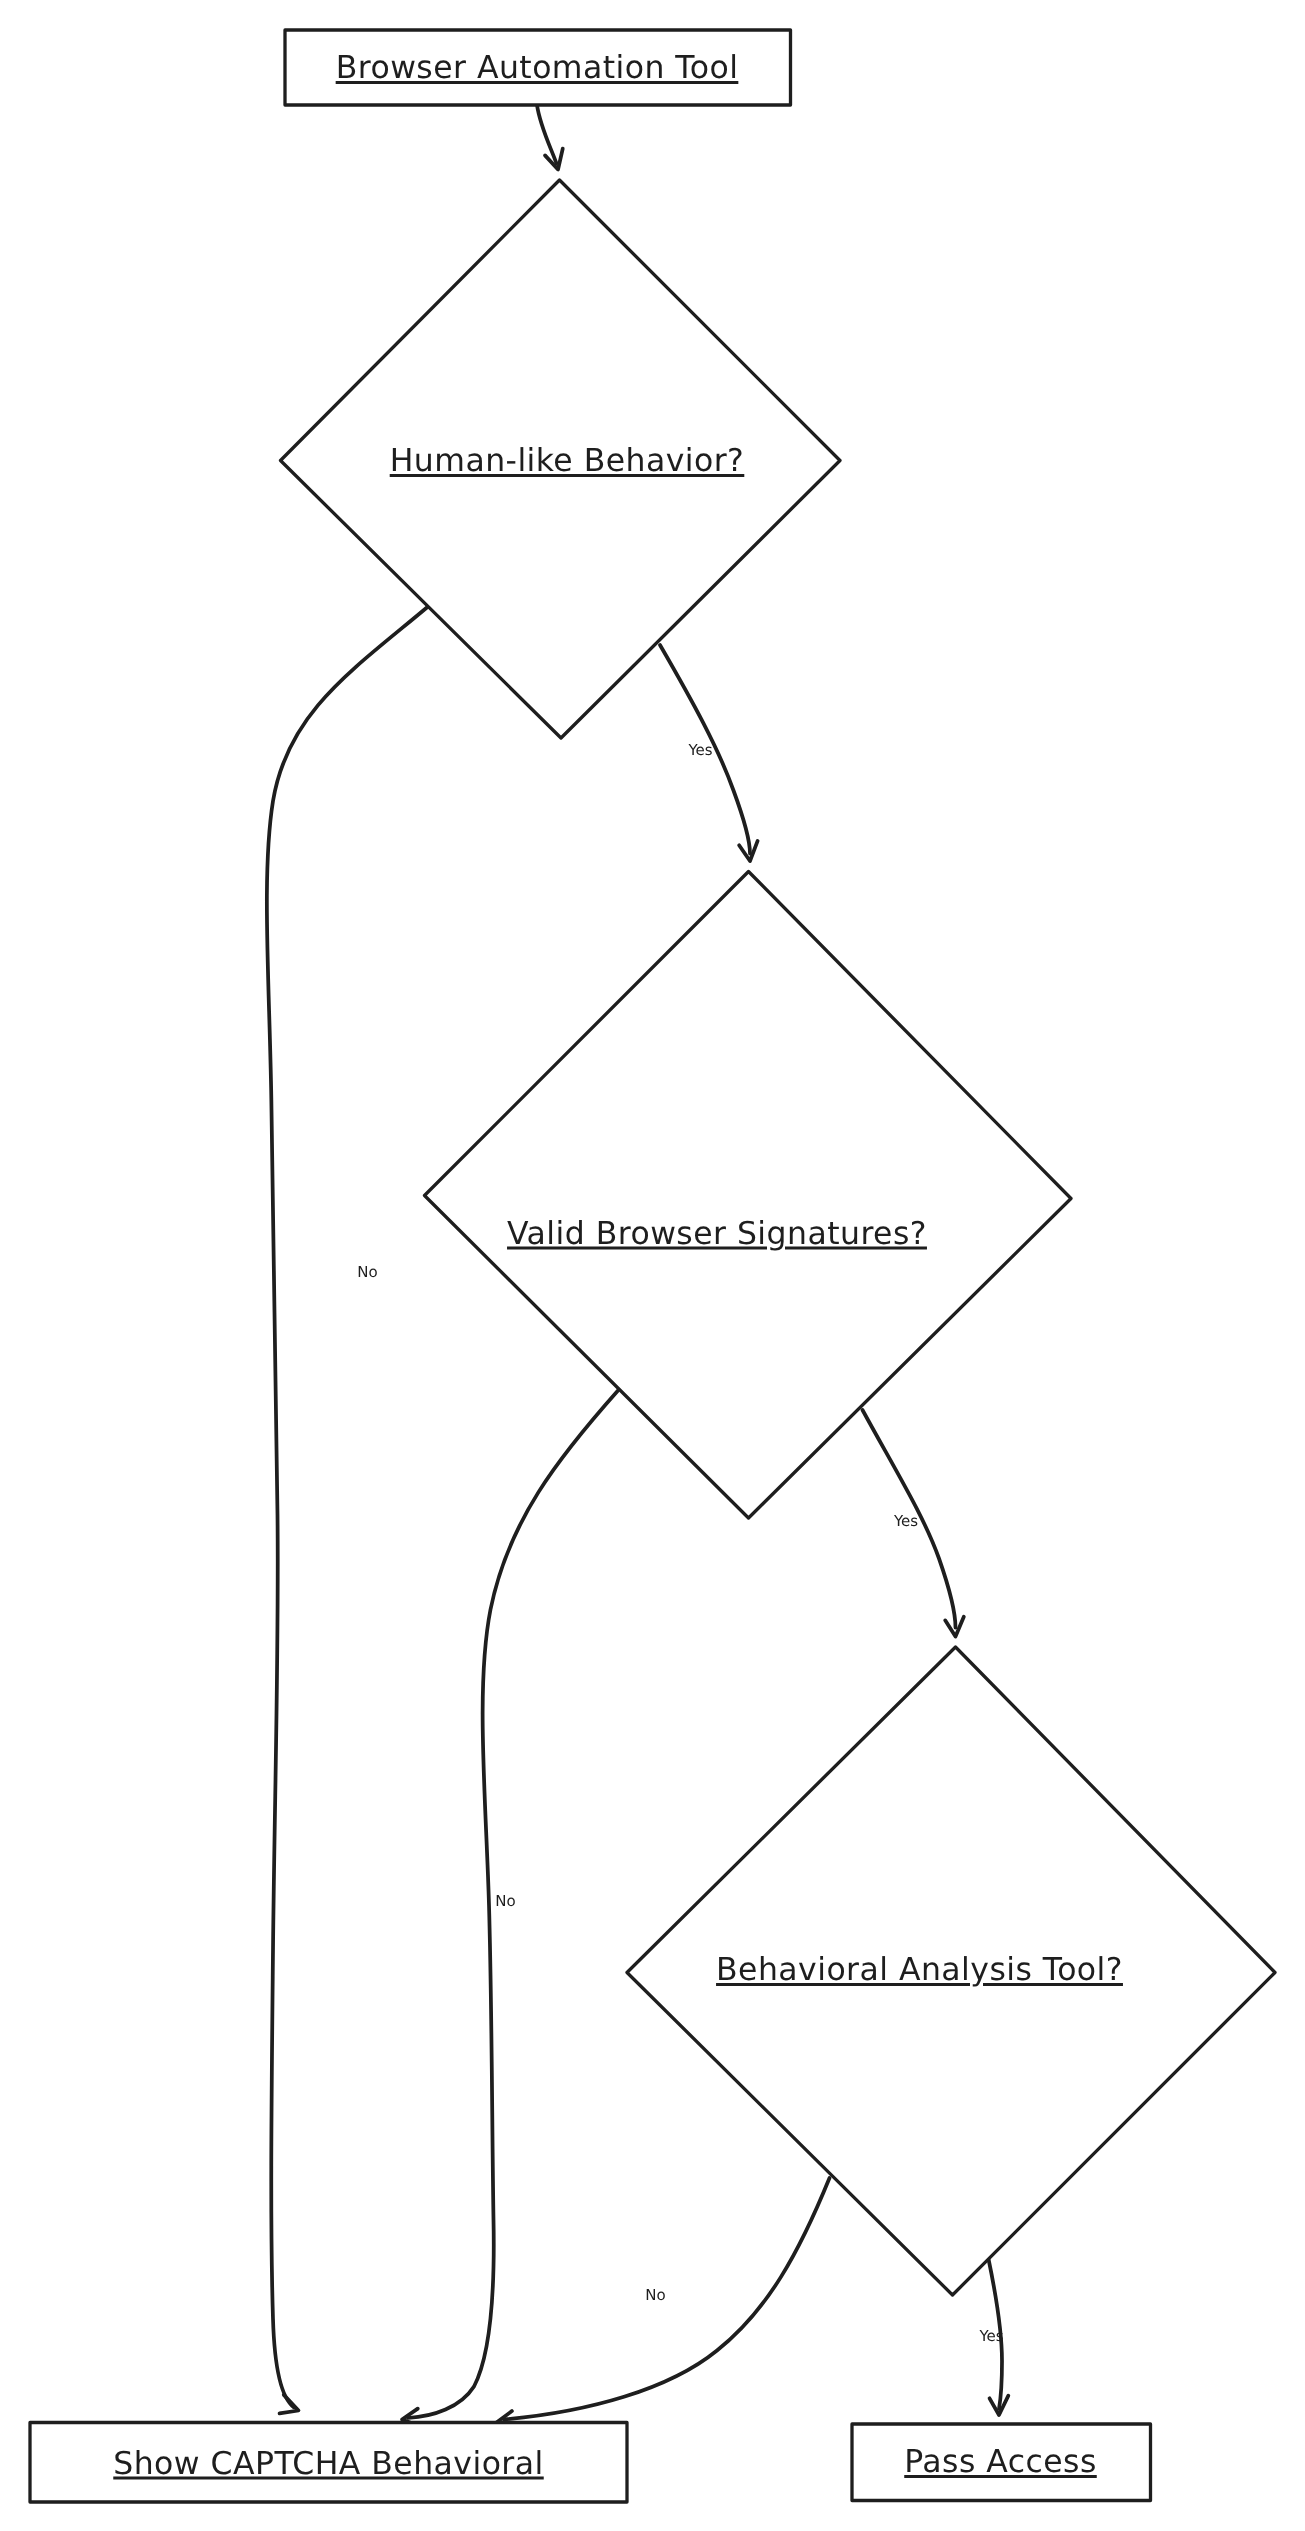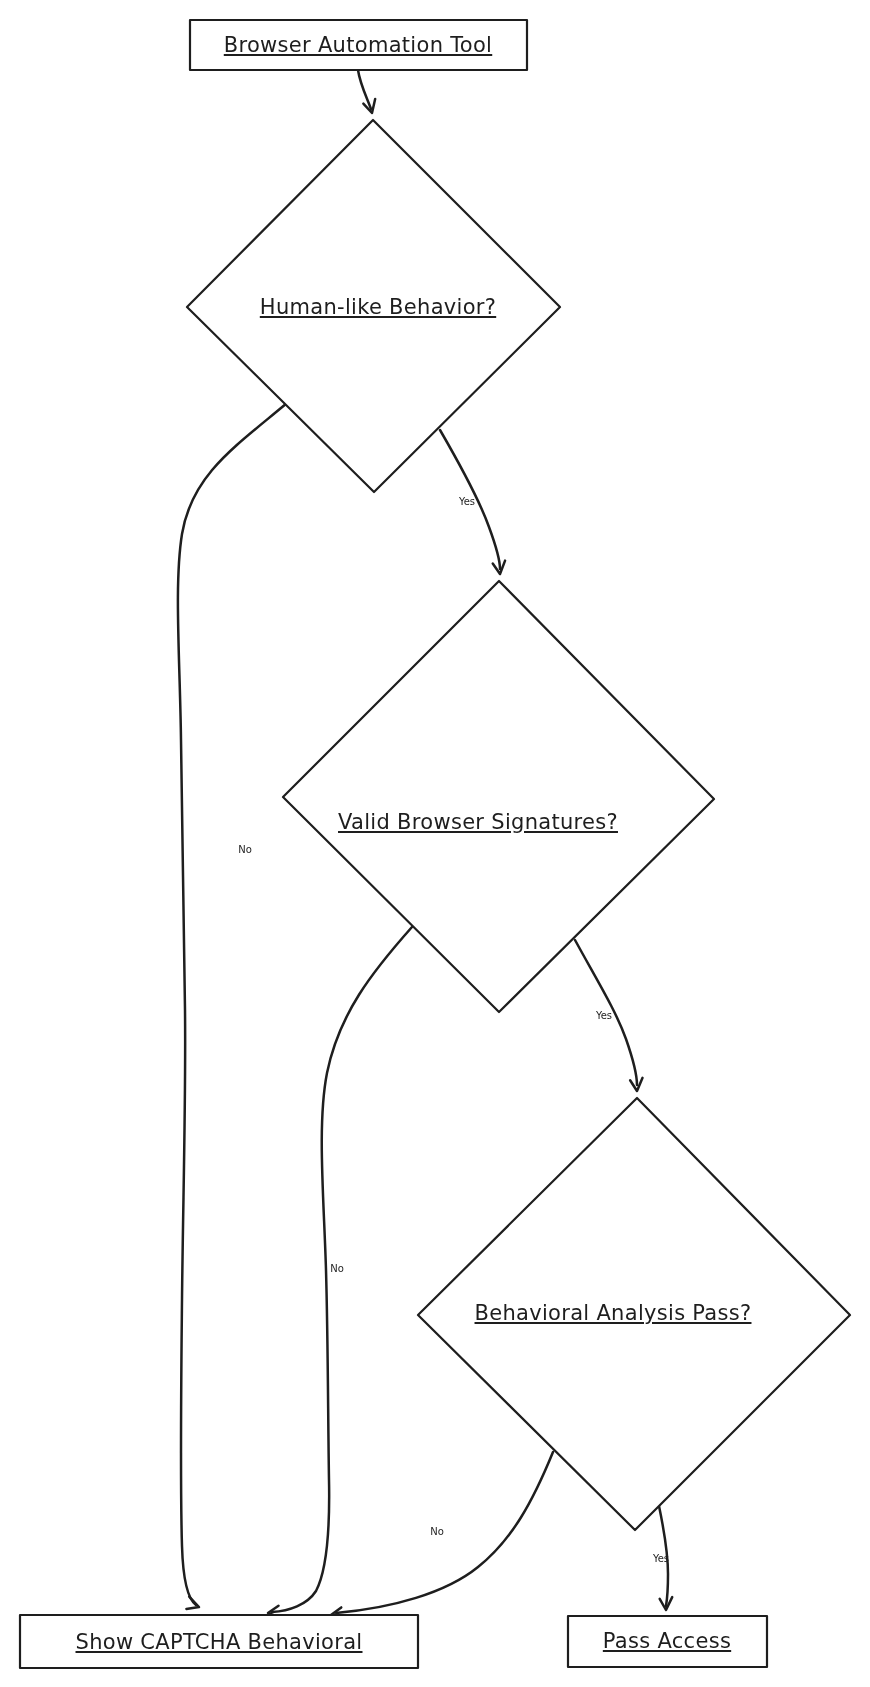--- a/index.html
+++ b/index.html
@@ -111,21 +111,21 @@
 
     <rect class="shape" x="568" y="1616" width="199" height="51"></rect>
   </svg>
 
   <span class="node-label" style="left:358px; top:45px;">Browser Automation Tool</span>
 
   <span class="node-label" style="left:357px; top:307px;margin-left:21px;">Human-like Behavior?</span>
 
   <span class="node-label" style="left:478px; top:798px;margin-top:24px;">Valid Browser Signatures?</span>
 
-  <span class="node-label" style="left:613px; top:1313px;">Behavioral Analysis Pass?</span>
+  <span class="node-label" style="left:613px; top:1313px;">Behavioral Analysis Tool?</span>
 
   <span class="node-label" style="left:219px; top:1642px;">Show CAPTCHA Behavioral</span>
 
   <span class="node-label" style="left:667px; top:1641px;">Pass Access</span>
 
   <span class="edge-label" style="left:467px; top:501px;">Yes</span>
 
   <span class="edge-label" style="left:245px; top:849px;">No</span>
 
   <span class="edge-label" style="left:604px; top:1015px;">Yes</span>

